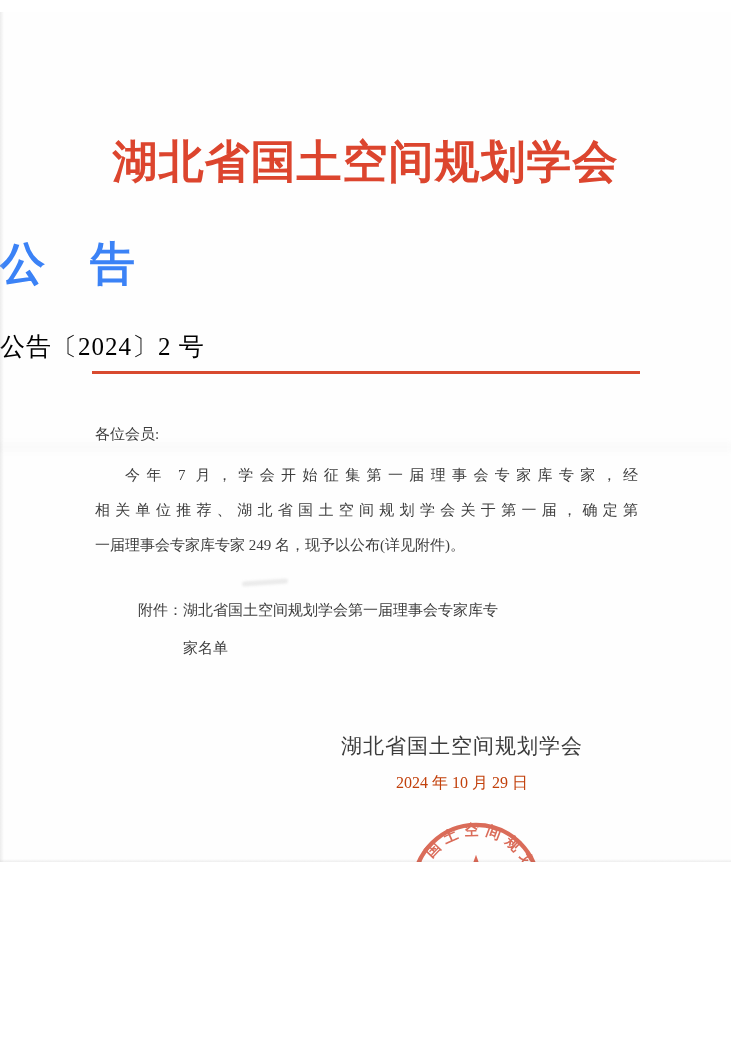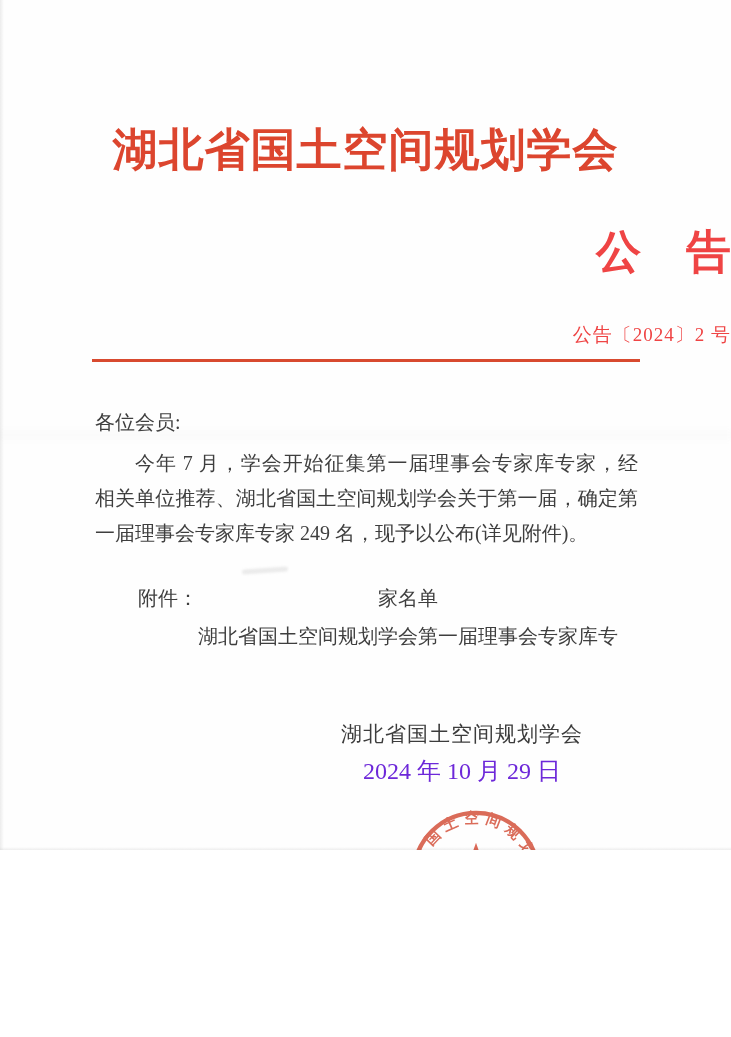--- a/index.html
+++ b/index.html
@@ -1,19 +1,19 @@
 <!DOCTYPE html>
 <html><head>
 <meta charset="utf-8">
 <style>
   html, body { margin: 0; padding: 0; background: #ffffff; }
   .page {
     position: relative;
     width: 731px; height: 850px;
-    margin: 0 auto;
+    margin: 12px auto;
     background: #fefefe;
     overflow: hidden;
     font-family: "Liberation Serif", "DejaVu Serif", serif;
     color: #3e3e3e;
   }
   
   .scan-edge-left {
     position: absolute; left: 0; top: 0; width: 4px; height: 100%;
     background: linear-gradient(to right, rgba(190,190,190,.28), rgba(255,255,255,0));
   }
@@ -33,70 +33,69 @@
 
   .org-title {
     margin: 0; padding-top: 122px;
     text-align: center;
     font-size: 45px; font-weight: bold; line-height: 56px;
     letter-spacing: 1px;
     color: #dc452e;
   }
   .announcement {
     margin-top: 50px;
-    text-align: right;
+    text-align: left;
     font-size: 45px; font-weight: bold; line-height: 48px;
-    color: #ef4444;
+    color: #3b82f6;
   }
   .doc-number {
     margin-top: 48px;
-    text-align: right;
-    font-size: 19px; line-height: 21px; letter-spacing: 1px;
-    color: #ef4444;
+    text-align: left;
+    font-size: 25px; line-height: 21px; letter-spacing: 1px;
+    color: #000000;
   }
   .red-rule {
     margin: 14px auto 0 auto;
     width: 548px; height: 3px;
     background: #d84a2f;
   }
   .notice-title {
     margin-top: 62px;
     text-align: center;
     font-size: 28px; font-weight: bold; line-height: 37px;
     letter-spacing: 0.5px;
     color: #343434;
   }
   .content {
     padding: 0 93px 0 95px;
-    font-size: 20px; line-height: 35px;
+    font-size: 15px; line-height: 35px;
     color: #3e3e3e;
   }
   .salutation { margin-top: 43px; white-space: nowrap; }
   .paragraph { margin-top: 6px; }
   .pline { white-space: nowrap; }
   .jline { text-align: justify; text-align-last: justify; }
   .indent { text-indent: 2em; }
 
   .attachment {
     margin-top: 28px; margin-left: 43px;
     display: flex; align-items: flex-start;
     line-height: 38px;
-    text-align: center;
   }
   .attachment-label { flex: 0 0 auto; white-space: nowrap; }
   .attachment-body { flex: 0 0 auto; }
   .attachment-body div { white-space: nowrap; }
 
   .signature-block {
     margin: 64px 148px 0 auto;
     width: max-content;
     text-align: center;
   }
   .signature-line { font-size: 21px; line-height: 30px; letter-spacing: 1px; white-space: nowrap; color: #3c3c3c; }
-  .date-line { margin-top: 9px; font-size: 24px; line-height: 26px; white-space: nowrap; color: #6d28d9; }
+  .date-line { margin-top: 9px; font-size: 16px; line-height: 26px; white-space: nowrap; color: #c2410c; }
 
   .official-seal {
     position: absolute; left: 400px; top: 799px;
     width: 152px; height: 152px;
     mix-blend-mode: multiply;
     opacity: 0.85;
     pointer-events: none;
   }
   .seal-arc-text {
     font-family: "Liberation Serif", "DejaVu Serif", serif;
@@ -133,22 +132,22 @@
 
     <div class="paragraph">
       <div class="pline jline indent">今年 7 月，学会开始征集第一届理事会专家库专家，经</div>
       <div class="pline jline">相关单位推荐、湖北省国土空间规划学会关于第一届，确定第</div>
       <div class="pline">一届理事会专家库专家 249 名，现予以公布(详见附件)。</div>
     </div>
 
     <div class="attachment">
       <div class="attachment-label">附件：</div>
       <div class="attachment-body">
+        <div>湖北省国土空间规划学会第一届理事会专家库专</div>
         <div>家名单</div>
-        <div>湖北省国土空间规划学会第一届理事会专家库专</div>
       </div>
     </div>
   </div>
 
   <div class="signature-block">
     <div class="signature-line">湖北省国土空间规划学会</div>
     <div class="date-line">2024 年 10 月 29 日</div>
   </div>
 
   <div class="official-seal">

